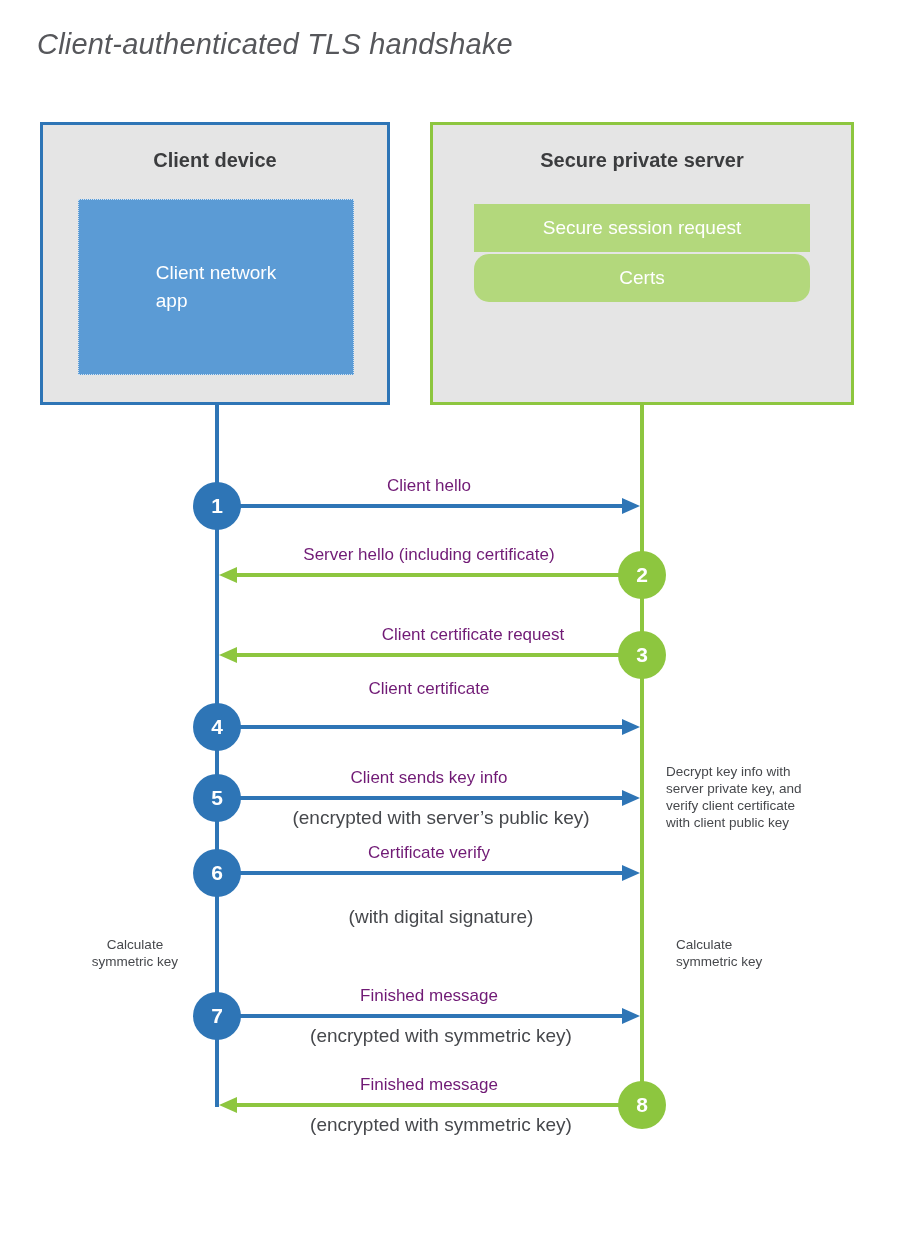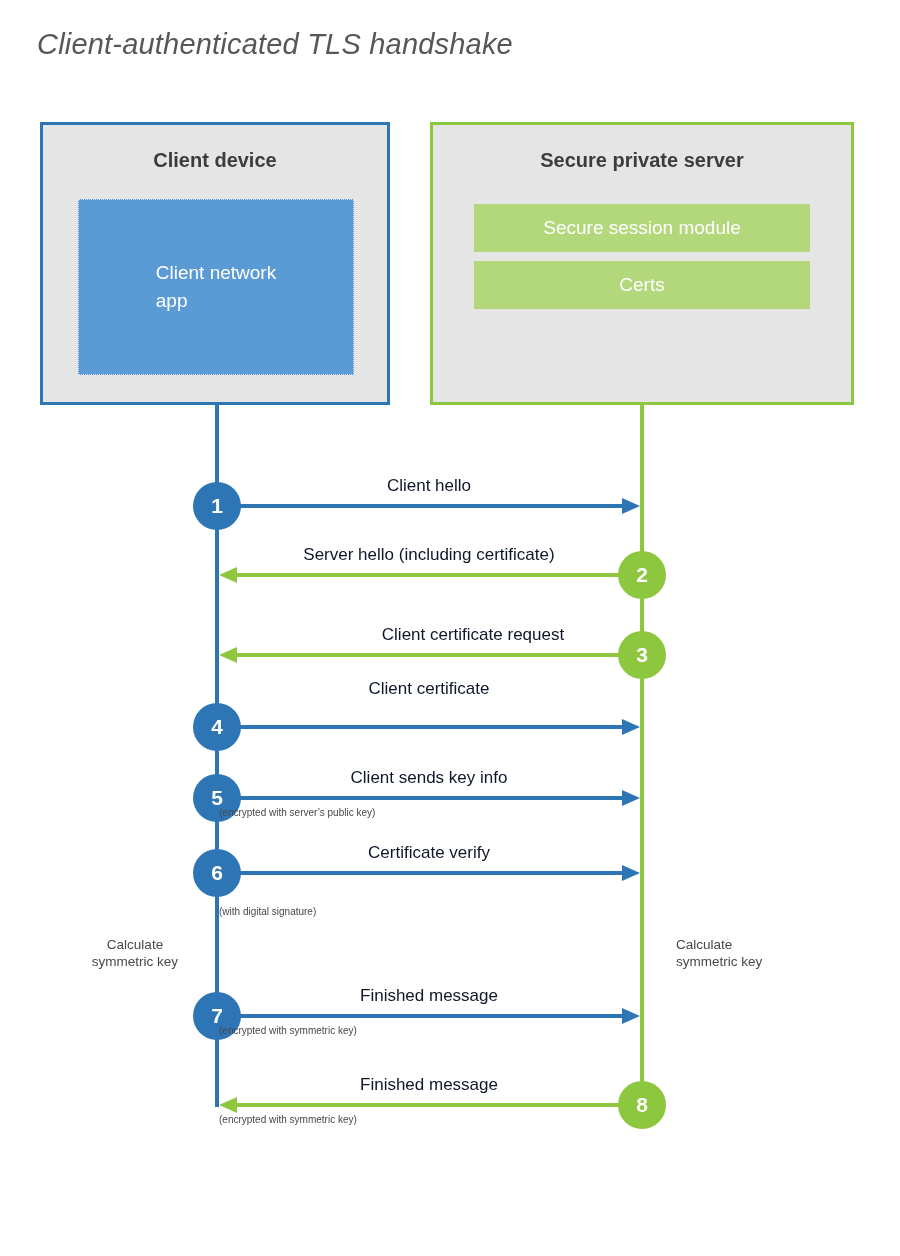--- a/index.html
+++ b/index.html
@@ -43,25 +43,25 @@
   .msg-head.left.green{border-right:18px solid var(--green);}
   .msg-circle{
     position:absolute;width:48px;height:48px;border-radius:50%;
     display:flex;align-items:center;justify-content:center;
     color:#fff;font-size:21px;font-weight:bold;
   }
   .msg-circle.blue{background:var(--blue);}
   .msg-circle.green{background:var(--green);}
   .msg-label{
     position:absolute;left:219px;width:420px;text-align:center;
-    font-size:17px;color:#0f172a;
+    font-size:17px;color:#701a75;
   }
   .msg-sub{
-    position:absolute;left:219px;width:420px;
-    font-size:10px;color:#46484c;
+    position:absolute;left:231px;width:420px;text-align:center;
+    font-size:19px;color:#46484c;
   }
   
   .side-note{
     position:absolute;font-size:13.5px;line-height:17px;color:#46484c;white-space:pre-line;
   }
   .note-decrypt{left:666px;top:763px;width:175px;text-align:left;}
   .note-calc-left{left:70px;top:936px;width:130px;text-align:center;}
   .note-calc-right{left:676px;top:936px;width:140px;text-align:left;}
 </style>
 </head>
@@ -72,22 +72,22 @@
   <div class="page-title">Client-authenticated TLS handshake</div>
 
   <div class="actor-box client-box">
     <div class="actor-title">Client device</div>
     <div class="client-app">Client network
 app</div>
   </div>
 
   <div class="actor-box server-box">
     <div class="actor-title">Secure private server</div>
-    <div class="server-bar" style="top:79px;">Secure session module</div>
-    <div class="server-bar" style="top:136px;">Certs</div>
+    <div class="server-bar" style="top:79px;">Secure session request</div>
+    <div class="server-bar" style="top:129px;border-radius:15px;">Certs</div>
   </div>
 
   <div class="lifeline blue"></div>
   <div class="lifeline green"></div>
 
   <div id="rows-layer">
       <div class="msg-line blue" style="left: 217px; top: 504px; width: 405px;"></div>
       <div class="msg-head right blue" style="left: 622px; top: 498px;"></div>
       <div class="msg-circle blue" style="left: 193px; top: 482px;">1</div>
       <div class="msg-label" style="top: 476px;">Client hello</div>
@@ -118,18 +118,22 @@
       <div class="msg-circle blue" style="left: 193px; top: 992px;">7</div>
       <div class="msg-label" style="top: 986px;">Finished message</div>
       <div class="msg-sub" style="top: 1025px;">(encrypted with symmetric key)</div>
       <div class="msg-line green" style="left: 237px; top: 1103px; width: 405px;"></div>
       <div class="msg-head left green" style="left: 219px; top: 1097px;"></div>
       <div class="msg-circle green" style="left: 618px; top: 1081px;">8</div>
       <div class="msg-label" style="top: 1075px;">Finished message</div>
       <div class="msg-sub" style="top: 1114px;">(encrypted with symmetric key)</div>
     </div>
 
+  <div class="side-note note-decrypt">Decrypt key info with
+server private key, and
+verify client certificate
+with client public key</div>
   <div class="side-note note-calc-left">Calculate
 symmetric key</div>
   <div class="side-note note-calc-right">Calculate
 symmetric key</div>
 
 </div>
 
 </body></html>

